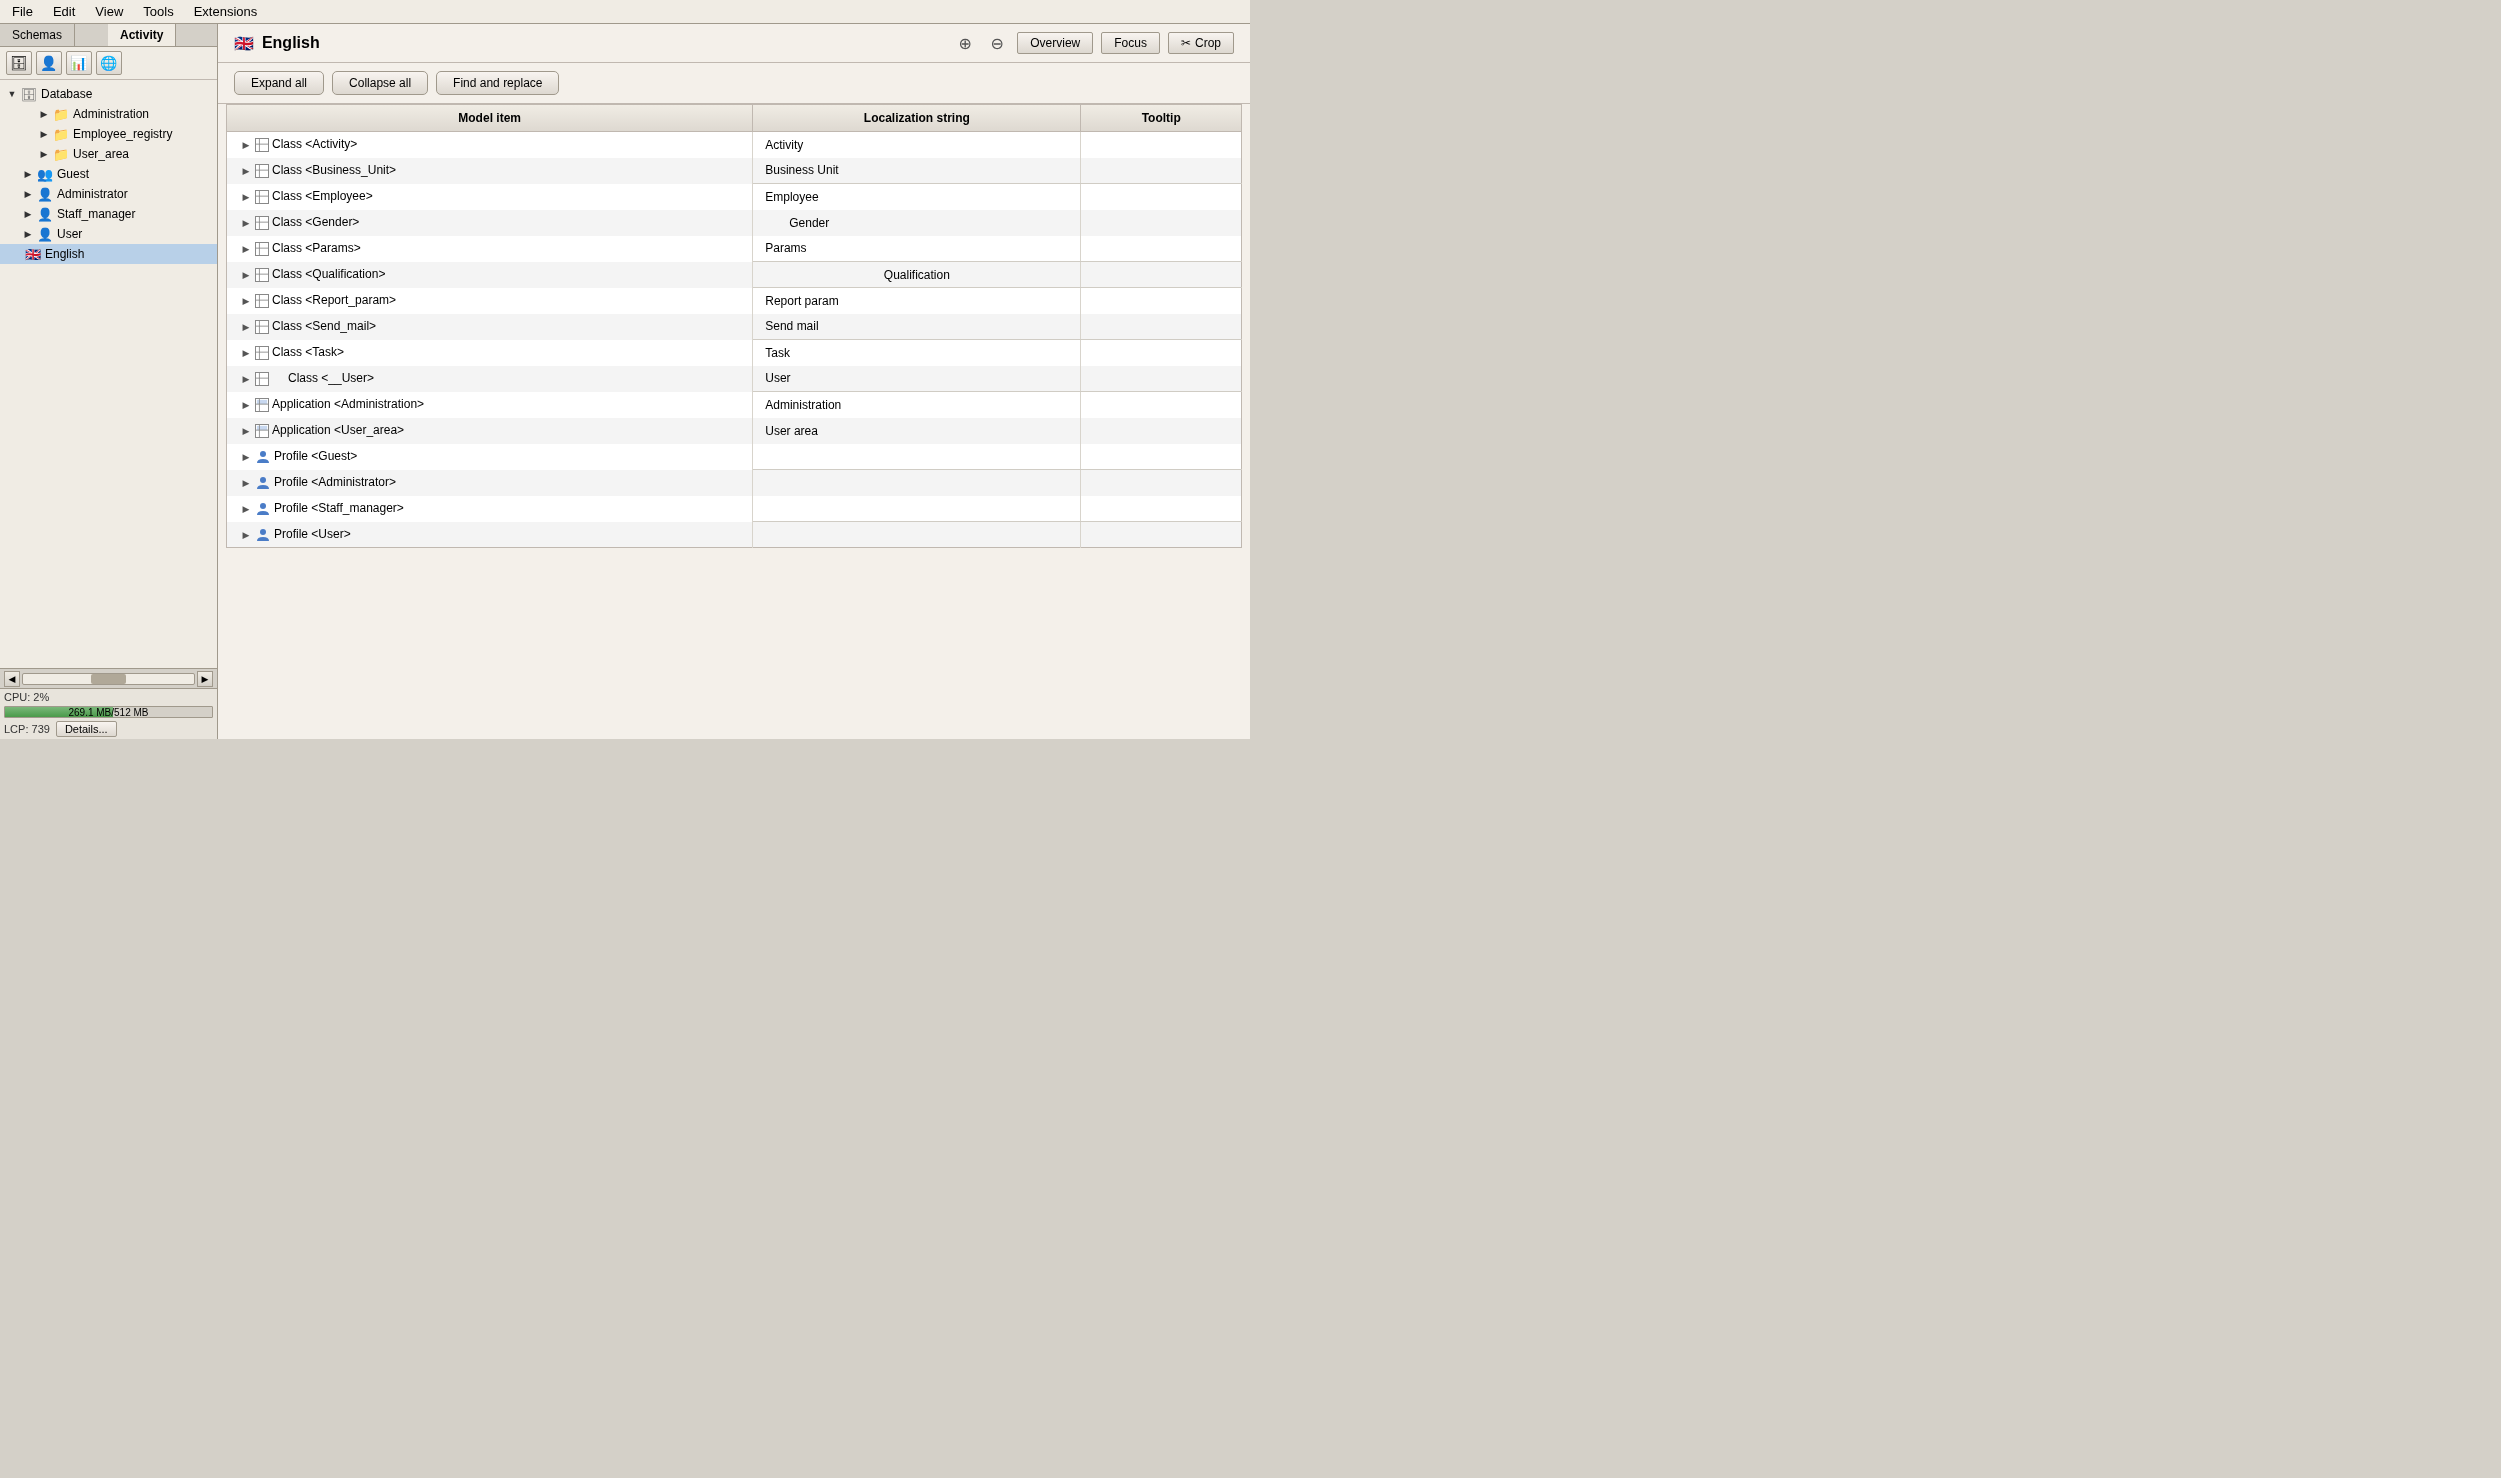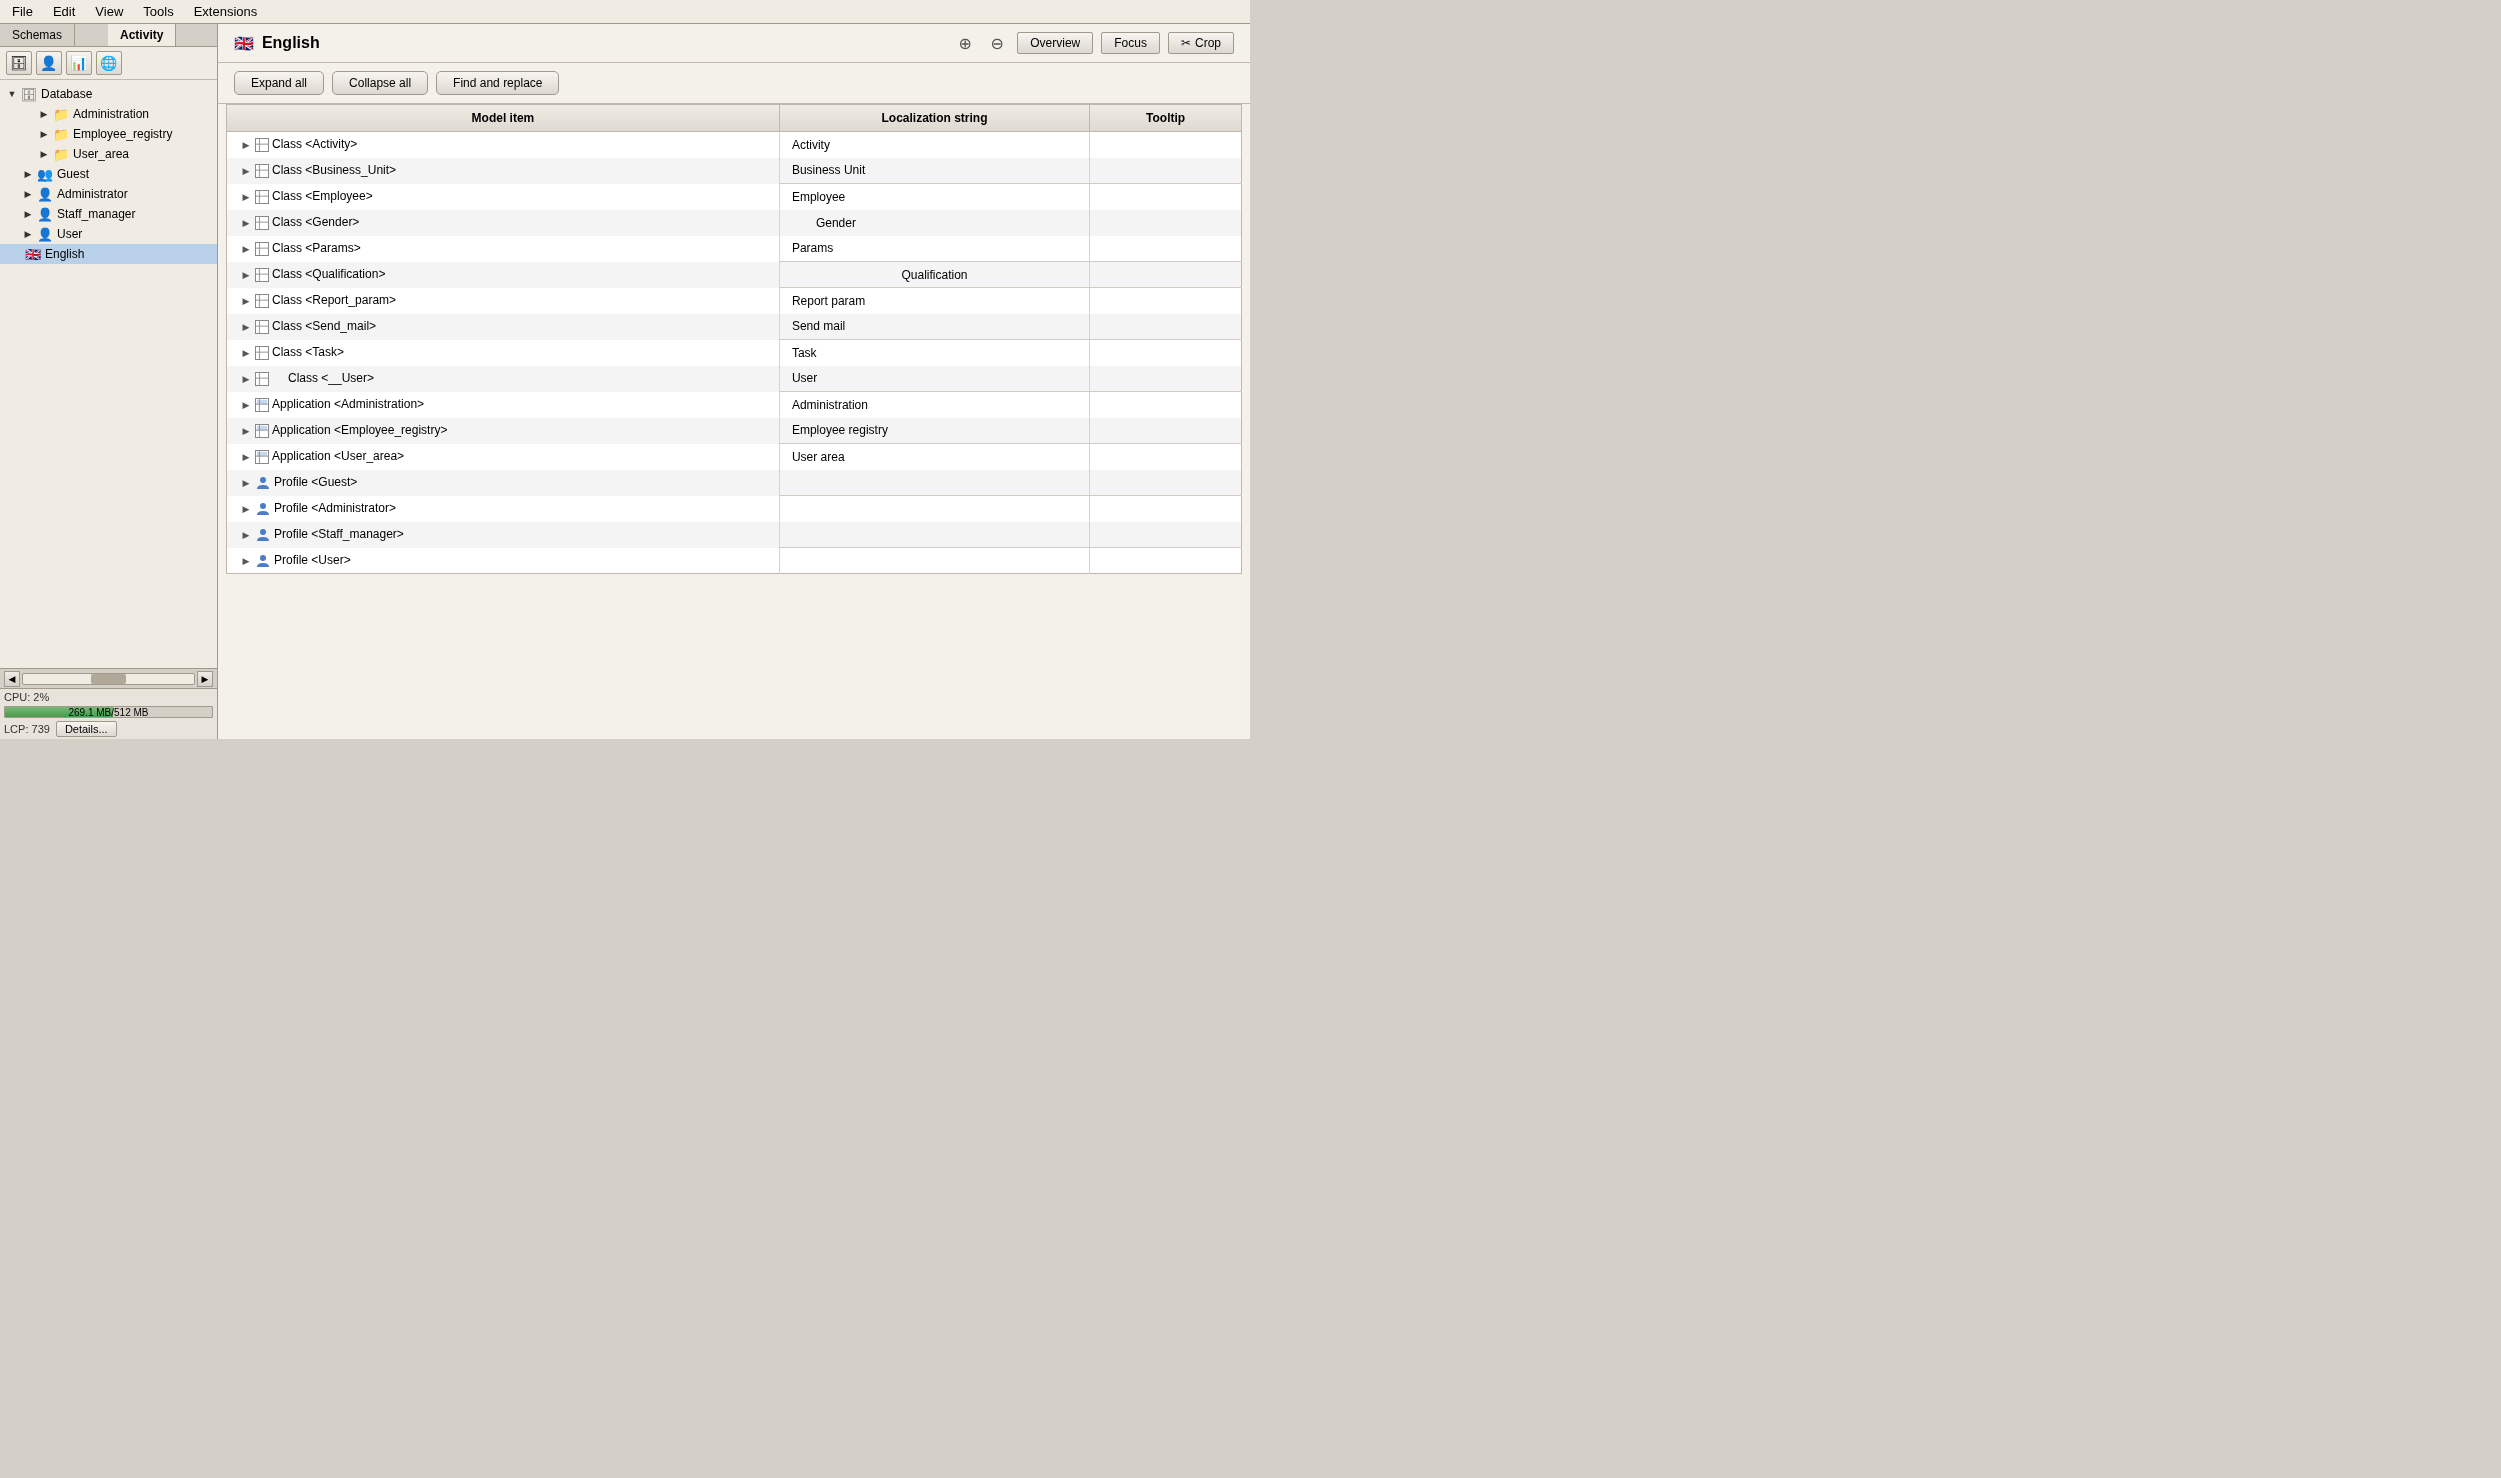--- a/index.html
+++ b/index.html
@@ -577,31 +577,20 @@
               <td style="border-left: 1px solid rgb(192, 184, 176);">Administration</td>
               <td style="border-left: 1px solid rgb(192, 184, 176);"></td>
             </tr>
             <tr>
               <td><span style="display: inline-flex; align-items: center; justify-content: center; width: 14px; margin-right: 2px; font-size: 9px; color: rgb(85, 85, 85);">▶</span><span style="display: inline-flex; align-items: center; margin-right: 3px; font-size: 12px; vertical-align: middle;">
                   <svg width="14" height="14" viewBox="0 0 14 14" style="border:1px solid #888;background:white;">
       <rect x="1" y="1" width="12" height="5" fill="#c8d8f0" stroke="none"></rect>
       <line x1="0" y1="6" x2="14" y2="6" stroke="#888" stroke-width="1"></line>
       <line x1="4" y1="0" x2="4" y2="14" stroke="#888" stroke-width="1"></line>
     </svg>
-                </span><span style="font-size: 12px;">Application &lt;Employee_registry&gt;</span></td>
-              <td style="border-left: 1px solid rgb(192, 184, 176); border-bottom: 1px solid rgb(208, 204, 196);">Employee registry</td>
-              <td style="border-left: 1px solid rgb(192, 184, 176); border-bottom: 1px solid rgb(208, 204, 196);"></td>
-            </tr>
-            <tr>
-              <td><span style="display: inline-flex; align-items: center; justify-content: center; width: 14px; margin-right: 2px; font-size: 9px; color: rgb(85, 85, 85);">▶</span><span style="display: inline-flex; align-items: center; margin-right: 3px; font-size: 12px; vertical-align: middle;">
-                  <svg width="14" height="14" viewBox="0 0 14 14" style="border:1px solid #888;background:white;">
-      <rect x="1" y="1" width="12" height="5" fill="#c8d8f0" stroke="none"></rect>
-      <line x1="0" y1="6" x2="14" y2="6" stroke="#888" stroke-width="1"></line>
-      <line x1="4" y1="0" x2="4" y2="14" stroke="#888" stroke-width="1"></line>
-    </svg>
                 </span><span style="font-size: 12px;">Application &lt;User_area&gt;</span></td>
               <td style="border-left: 1px solid rgb(192, 184, 176);">User area</td>
               <td style="border-left: 1px solid rgb(192, 184, 176);"></td>
             </tr>
             <tr>
               <td><span style="display: inline-flex; align-items: center; justify-content: center; width: 14px; margin-right: 2px; font-size: 9px; color: rgb(85, 85, 85);">▶</span><span style="display: inline-flex; align-items: center; margin-right: 3px; font-size: 12px; vertical-align: middle;">
                   <svg width="16" height="14" viewBox="0 0 16 14">
       <circle cx="8" cy="4" r="3" fill="#4a7cc7"></circle>
       <path d="M2 13 Q2 9 8 9 Q14 9 14 13" fill="#4a7cc7"></path>
     </svg>

